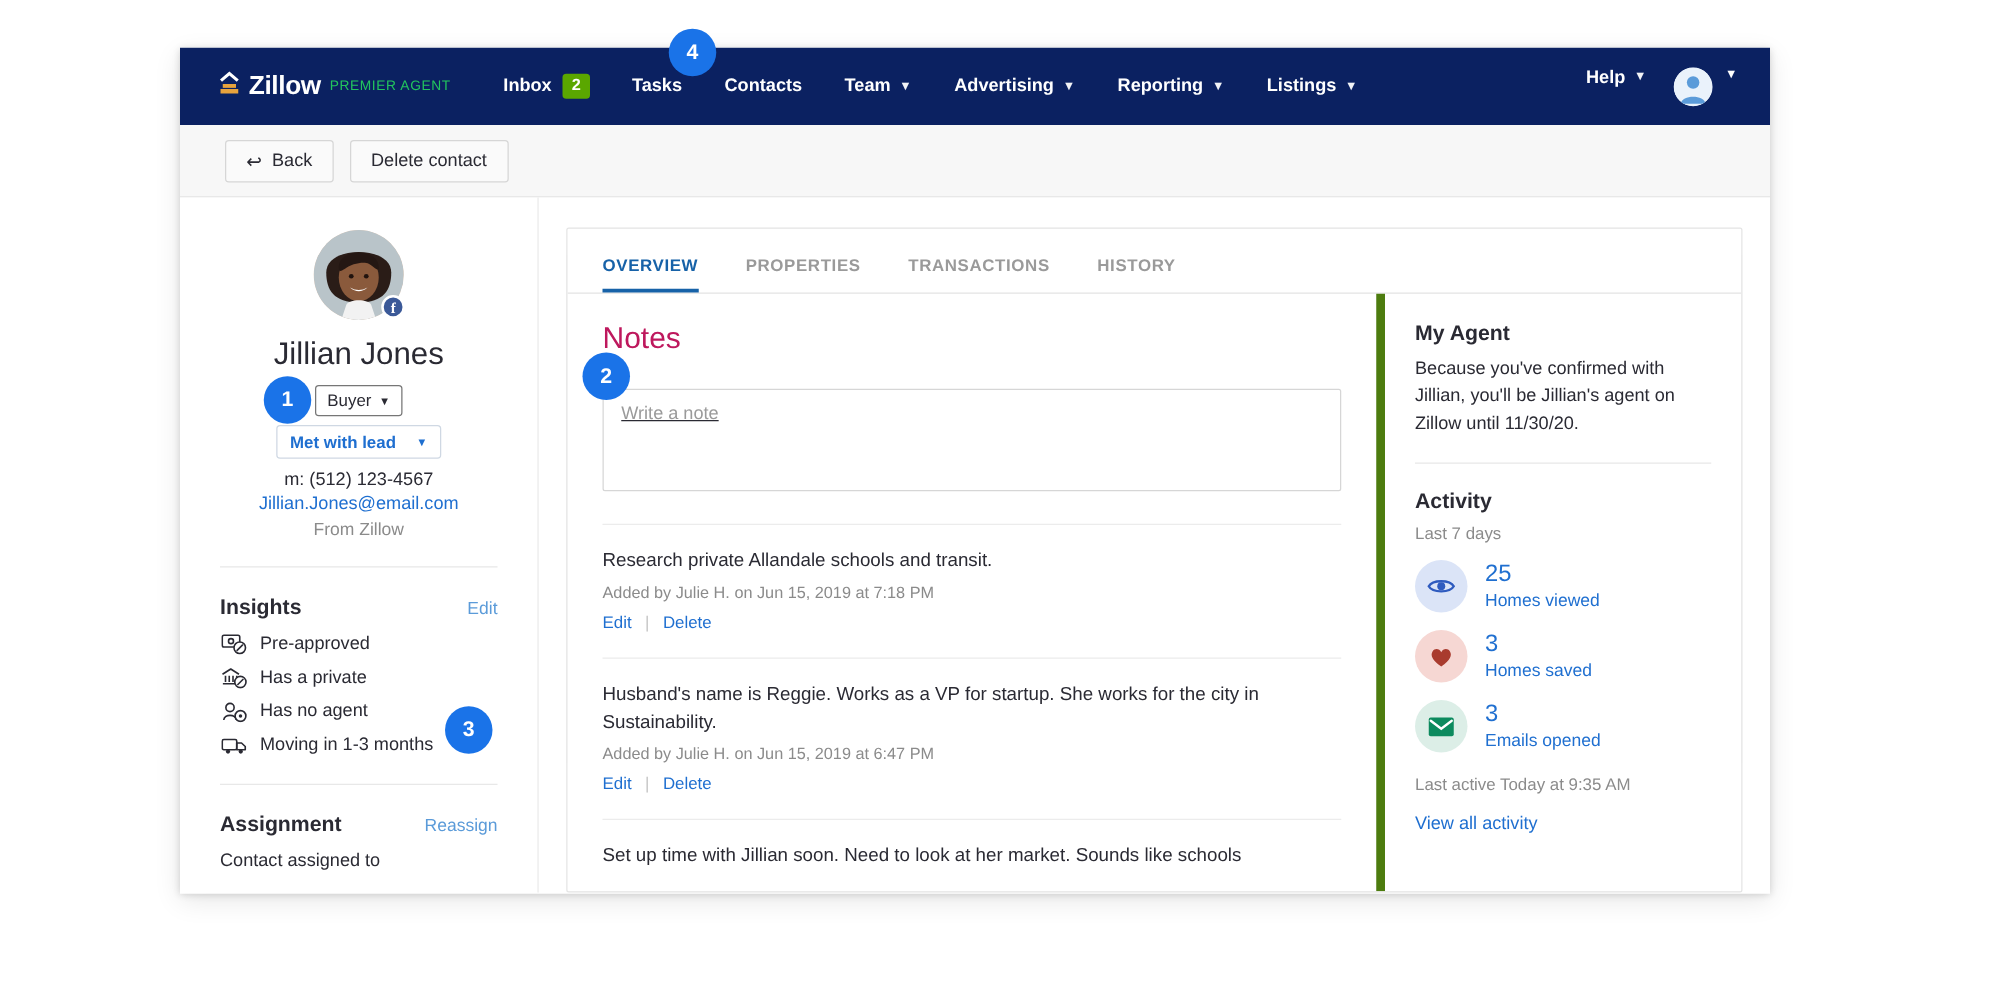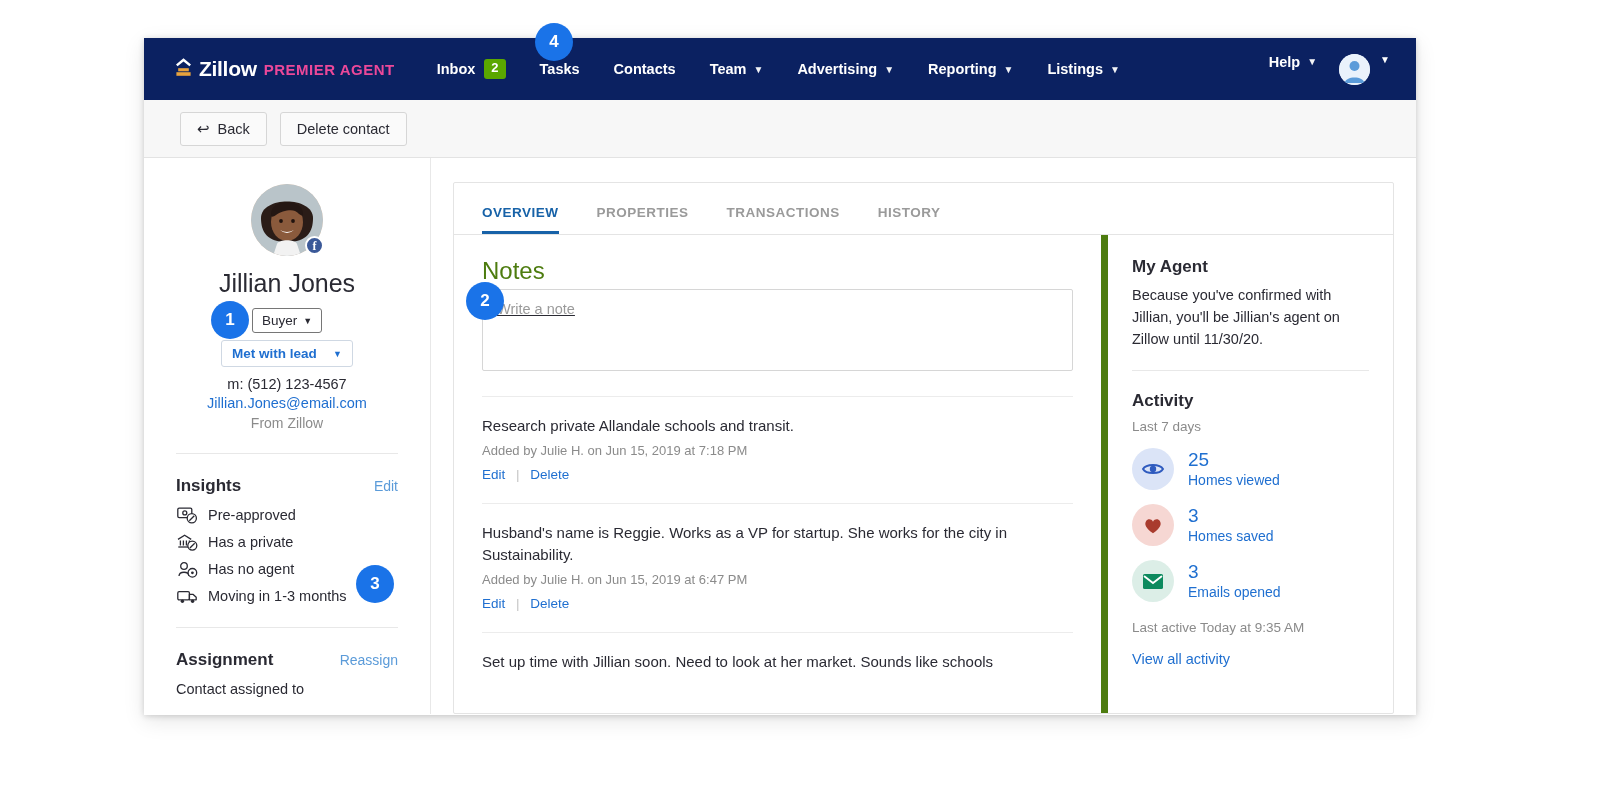--- a/index.html
+++ b/index.html
@@ -39,21 +39,21 @@
     display: flex; align-items: center;
     margin-right: 42px;
     white-space: nowrap;
   }
   .brand-house { margin-right: 6px; display:block; }
   .brand-zillow {
     color: #fff; font-size: 21px; font-weight: bold;
     letter-spacing: -0.3px;
   }
   .brand-sub {
-    color: #ec4899; font-size: 15px; font-weight: bold;
+    color: #22c55e; font-size: 11px; font-weight: normal;
     letter-spacing: 0.5px; margin-left: 7px;
   }
   .navlinks { display: flex; align-items: center; flex: 1; }
   .navlink {
     color: #ffffff;
     font-size: 14.5px;
     font-weight: bold;
     margin-right: 34px;
     display: flex; align-items: center;
     cursor: pointer;
@@ -235,21 +235,21 @@
     color: #9a9a9a;
     padding: 0 0 11px;
     margin-right: 38px;
     cursor: pointer;
     border-bottom: 3px solid transparent;
   }
   .tab.active { color: #1762a8; border-bottom-color: #1762a8; }
   .card-body { display: flex; flex: 1; min-height: 0; }
 
   .notes-pane { flex: 1; padding: 22px 28px 0 28px; position: relative; }
-  .notes-title { font-size: 24px; color: #4d7c0f; font-weight: normal; margin: 0 0 4px; }
+  .notes-title { font-size: 24px; color: #be185d; font-weight: normal; margin: 0 0 26px; }
   .note-box {
     border: 1px solid #d6d6d6;
     border-radius: 2px;
     height: 82px;
     width: 100%;
     padding: 11px 14px;
     font-size: 14.5px;
     color: #2a2a33;
     font-family: "Liberation Sans", sans-serif;
     resize: none;

